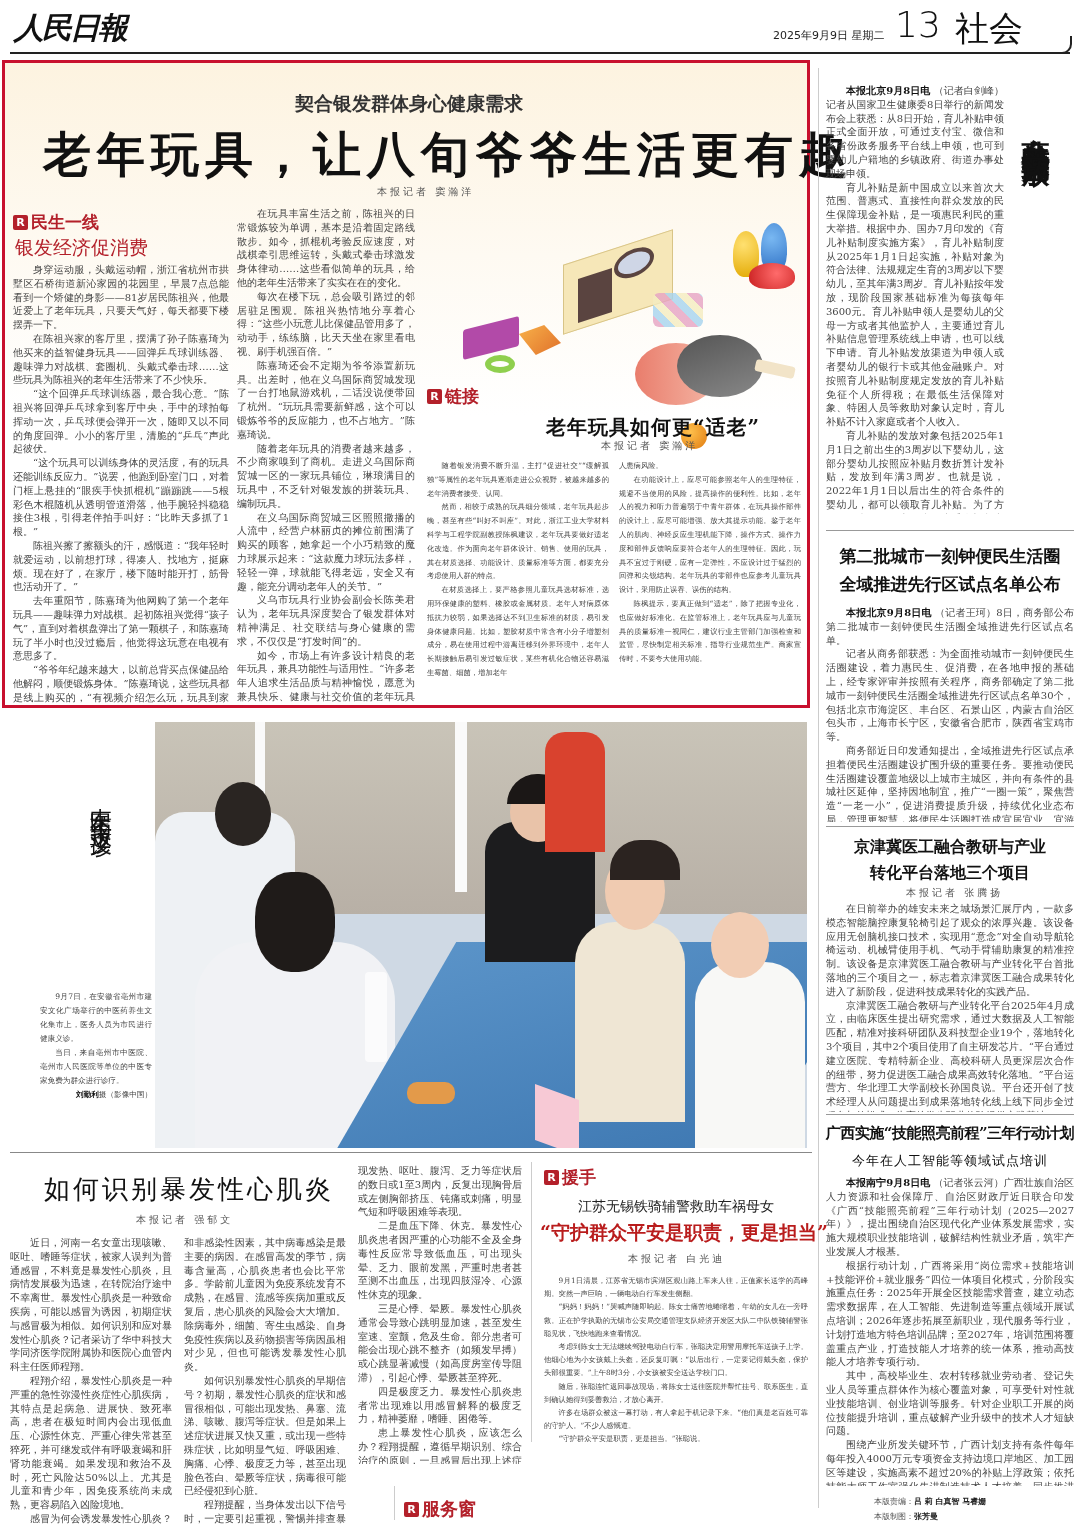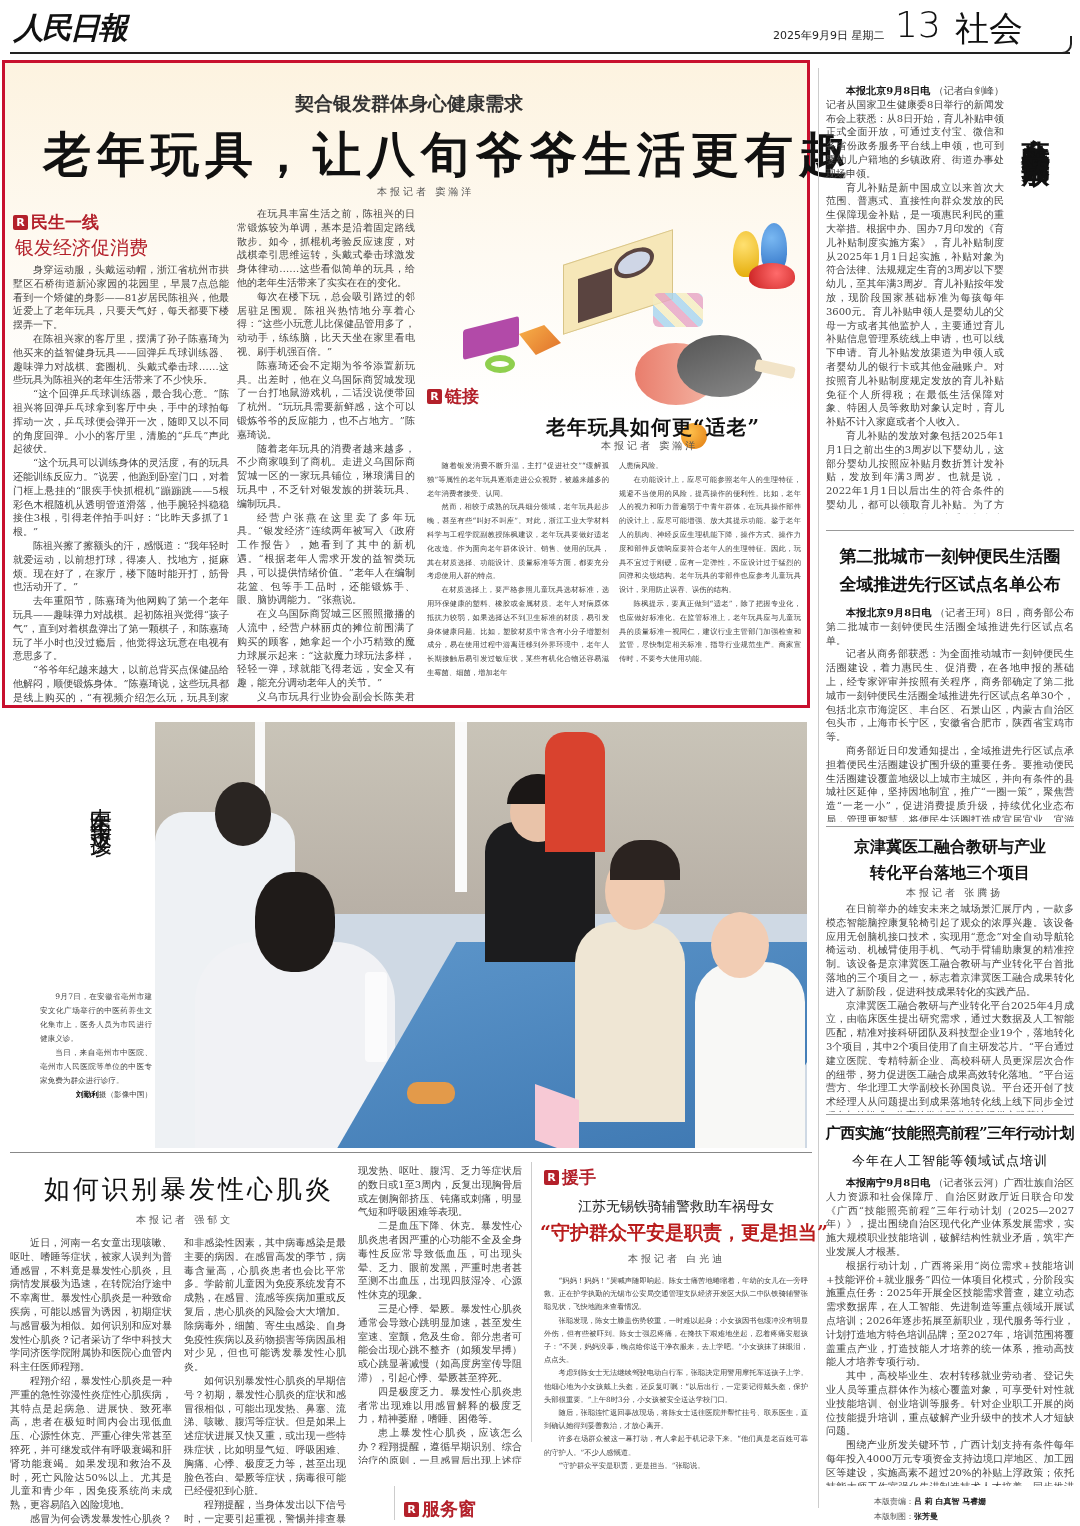--- a/index.html
+++ b/index.html
@@ -74,21 +74,20 @@
     <p>“这个玩具可以训练身体的灵活度，有的玩具还能训练反应力。”说罢，他跑到卧室门口，对着门框上悬挂的“眼疾手快抓棍机”蹦蹦跳——5根彩色木棍随机从透明管道滑落，他手腕轻抖稳稳接住3根，引得老伴拍手叫好：“比昨天多抓了1根。”</p>
     <p>陈祖兴擦了擦额头的汗，感慨道：“我年轻时就爱运动，以前想打球，得凑人、找地方，挺麻烦。现在好了，在家厅，楼下随时能开打，筋骨也活动开了。”</p>
     <p>去年重阳节，陈嘉琦为他网购了第一个老年玩具——趣味弹力对战棋。起初陈祖兴觉得“孩子气”，直到对着棋盘弹出了第一颗棋子，和陈嘉琦玩了半小时也没过瘾后，他觉得这玩意在电视有意思多了。</p>
     <p>“爷爷年纪越来越大，以前总背买点保健品给他解闷，顺便锻炼身体。”陈嘉琦说，这些玩具都是线上购买的，“有视频介绍怎么玩，玩具到家后，我再教爷爷玩。”</p>
   </div>
   <div class="col" style="left:232px;top:144px;width:178px;height:496px;">
     <p>在玩具丰富生活之前，陈祖兴的日常锻炼较为单调，基本是沿着固定路线散步。如今，抓棍机考验反应速度，对战棋牵引思维运转，头戴式拳击球激发身体律动……这些看似简单的玩具，给他的老年生活带来了实实在在的变化。</p>
     <p>每次在楼下玩，总会吸引路过的邻居驻足围观。陈祖兴热情地分享着心得：“这些小玩意儿比保健品管用多了，动动手，练练脑，比天天坐在家里看电视、刷手机强百倍。”</p>
     <p>陈嘉琦还会不定期为爷爷添置新玩具。出差时，他在义乌国际商贸城发现了一台打地鼠游戏机，二话没说便带回了杭州。“玩玩具需要新鲜感，这个可以锻炼爷爷的反应能力，也不占地方。”陈嘉琦说。</p>
     <p>随着老年玩具的消费者越来越多，不少商家嗅到了商机。走进义乌国际商贸城一区的一家玩具铺位，琳琅满目的玩具中，不乏针对银发族的拼装玩具、编制玩具。</p>
-    <p>经营户张燕在这里卖了多年玩具。“银发经济”连续两年被写入《政府工作报告》，她看到了其中的新机遇。“根据老年人需求开发的益智类玩具，可以提供情绪价值。”老年人在编制花篮、包等手工品时，还能锻炼手、眼、脑协调能力。”张燕说。</p>
     <p>在义乌国际商贸城三区照照撒播的人流中，经营户林丽贞的摊位前围满了购买的顾客，她拿起一个小巧精致的魔力球展示起来：“这款魔力球玩法多样，轻轻一弹，球就能飞得老远，安全又有趣，能充分调动老年人的关节。”</p>
     <p>义乌市玩具行业协会副会长陈美君认为，老年玩具深度契合了银发群体对精神满足、社交联结与身心健康的需求，不仅仅是“打发时间”的。</p>
     <p>如今，市场上有许多设计精良的老年玩具，兼具功能性与适用性。“许多老年人追求生活品质与精神愉悦，愿意为兼具快乐、健康与社交价值的老年玩具付费。”陈美君说。</p>
   </div>
 
   <div class="illus" style="left:418px;top:150px;">
     <div class="toy-box" style="left:140px;top:34px;">
         <div class="band"></div>
         <div class="lens"></div>
       </div>
@@ -232,22 +231,22 @@
 
 <div>
   <div class="tag" style="left:544px;top:1166px;">
     <span class="r-icon">R</span>
     <span>援手</span>
   </div>
   <div style="position:absolute;left:540px;top:1198px;width:272px;text-align:center;font-family:'DejaVu Sans',sans-serif;font-size:14px;color:#222;">江苏无锡铁骑辅警救助车祸母女</div>
   <div style="position:absolute;left:540px;top:1220px;width:272px;text-align:center;font-size:19px;font-weight:bold;color:#b91c1c;white-space:nowrap;">“守护群众平安是职责，更是担当”</div>
   <div class="byline" style="left:628px;top:1252px;">本报记者  白光迪</div>
   <div class="col" style="left:544px;top:1274px;width:264px;height:240px;font-size:7.3px;line-height:13.2px;">
+    <p>9月1日清晨，江苏省无锡市滨湖区观山路上车来人往，正值家长送学的高峰期。突然一声巨响，一辆电动自行车发生侧翻。</p>
     <p>“妈妈！妈妈！”哭喊声随即响起。陈女士痛苦地蜷缩着，年幼的女儿在一旁呼救。正在护学执勤的无锡市公安局交通管理支队经济开发区大队二中队铁骑辅警张聪见状，飞快地跑来查看情况。</p>
-    <p>张聪发现，陈女士膝盖伤势较重，一时难以起身；小女孩因书包缓冲没有明显外伤，但有些被吓到。陈女士强忍疼痛，在搀扶下艰难地坐起，忍着疼痛安慰孩子：“不哭，妈妈没事，晚点给你送干净衣服来，去上学吧。”小女孩抹了抹眼泪，点点头。</p>
     <p>考虑到陈女士无法继续驾驶电动自行车，张聪决定用警用摩托车送孩子上学。他细心地为小女孩戴上头盔，还反复叮嘱：“以后出行，一定要记得戴头盔，保护头部很重要。”上午8时3分，小女孩被安全送达学校门口。</p>
     <p>随后，张聪连忙返回事故现场，将陈女士送往医院并帮忙挂号、联系医生，直到确认她得到妥善救治，才放心离开。</p>
     <p>许多在场群众被这一幕打动，有人拿起手机记录下来。“他们真是老百姓可靠的守护人。”不少人感慨道。</p>
     <p>“守护群众平安是职责，更是担当。”张聪说。</p>
   </div>
 </div>
 
 <div class="hrule" style="left:394px;top:1486px;width:1px;height:34px;background:#ccc;"></div>
 <div class="tag" style="left:404px;top:1497px;font-size:18px;">
   <span class="r-icon">R</span>

